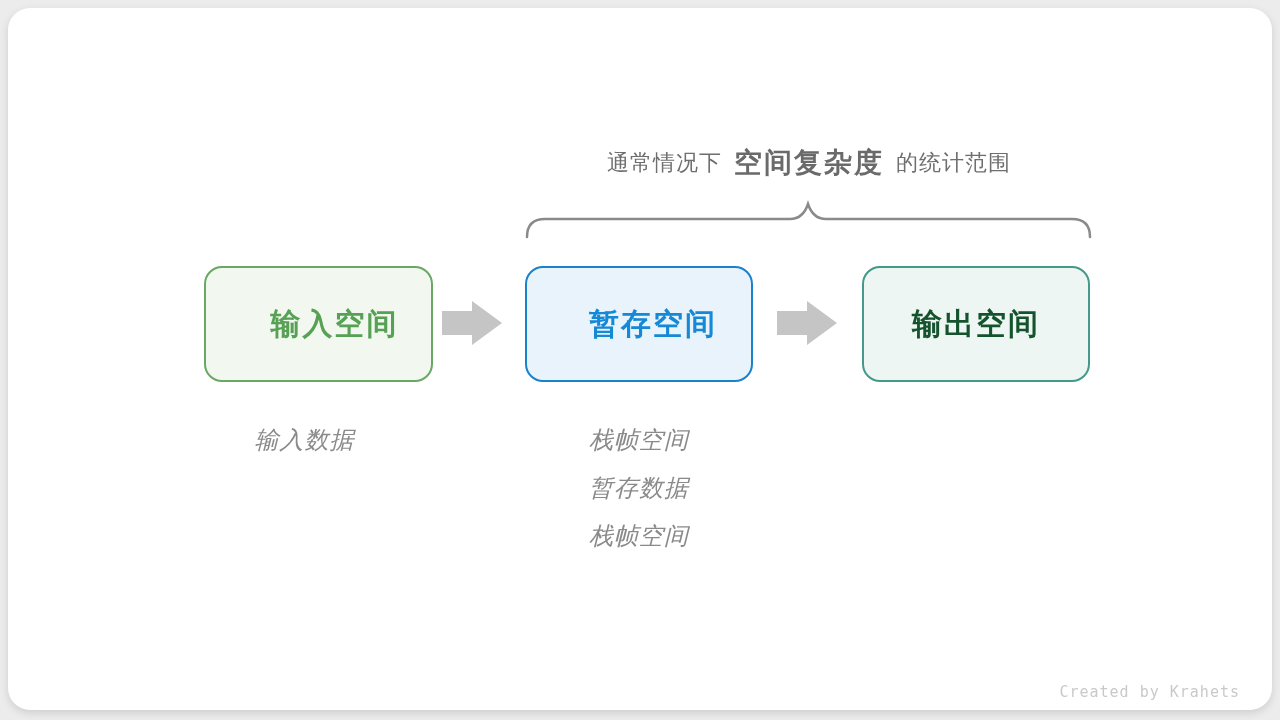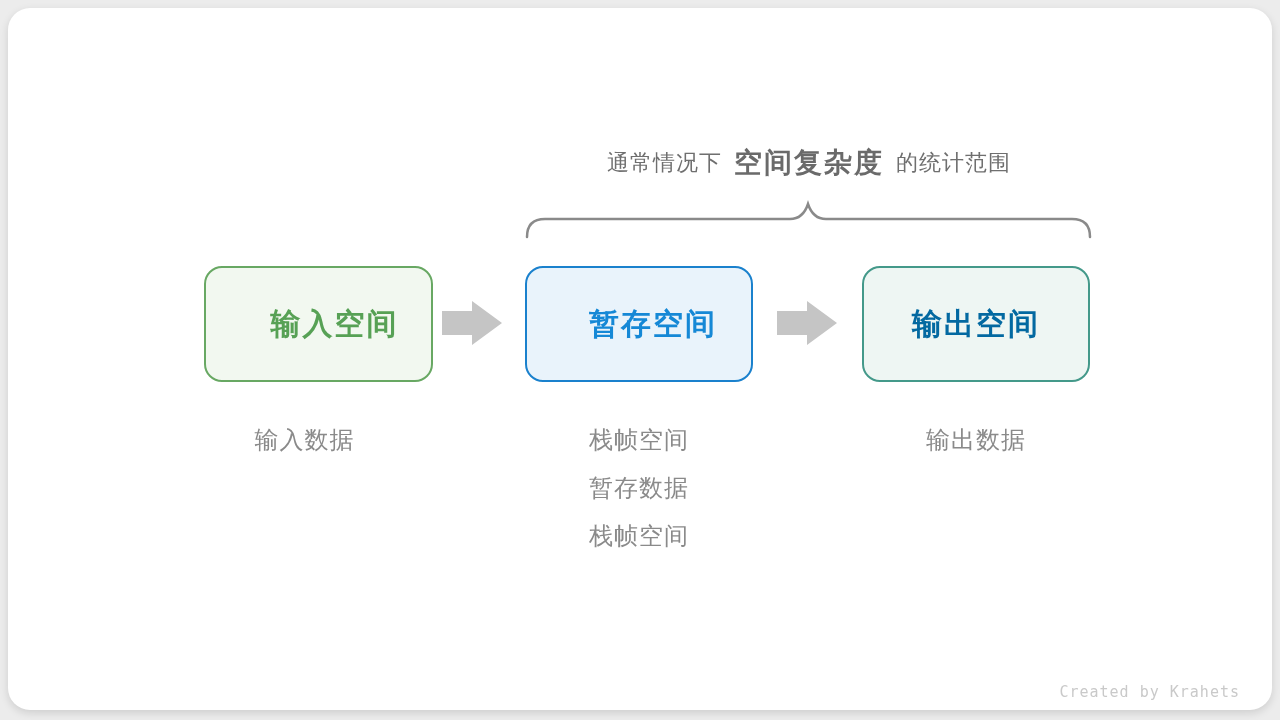--- a/index.html
+++ b/index.html
@@ -32,29 +32,29 @@
     position: absolute; top: 266px; height: 116px;
     border-radius: 18px; box-sizing: border-box;
     display: flex; align-items: center; justify-content: center;
   }
   .space-box .box-label { font-size: 30px; font-weight: bold; letter-spacing: 2px; }
   .box-input  { left: 204px; width: 229px; background: #F2F8F0; border: 2.5px solid #68A863; padding-left: 32px; }
   .box-input  .box-label { color: #57A155; }
   .box-buffer { left: 525px; width: 228px; background: #E9F3FB; border: 2.5px solid #1A81CD; padding-left: 28px; }
   .box-buffer .box-label { color: #1588D6; }
   .box-output { left: 862px; width: 228px; background: #EEF6F3; border: 2.5px solid #44998A; }
-  .box-output .box-label { color: #0369a1; }
+  .box-output .box-label { color: #14532d; }
 
   
   .arrow-svg { position: absolute; top: 301px; }
   .arrow-1 { left: 442px; }
   .arrow-2 { left: 777px; }
 
   
-  .anno-col { position: absolute; top: 416px; text-align: center; }
+  .anno-col { position: absolute; top: 416px; text-align: center; font-style: italic; }
   .anno-col-1 { left: 190px; width: 229px; }
   .anno-col-2 { left: 525px; width: 228px; }
   .anno-col-3 { left: 862px; width: 228px; }
   .anno-item {
     height: 48px; display: flex; align-items: center; justify-content: center;
     font-size: 24px; color: #8A8A8A; letter-spacing: 1px;
   }
 
   
   .credit {
@@ -97,18 +97,15 @@
   </svg>
 
   <div class="anno-col anno-col-1">
     <div class="anno-item">输入数据</div>
   </div>
   <div class="anno-col anno-col-2">
     <div class="anno-item">栈帧空间</div>
     <div class="anno-item">暂存数据</div>
     <div class="anno-item">栈帧空间</div>
   </div>
-  <div class="anno-col anno-col-3">
-    <div class="anno-item">输出数据</div>
-  </div>
 
   <div class="credit">Created by Krahets</div>
 </div>
 
 </body></html>

